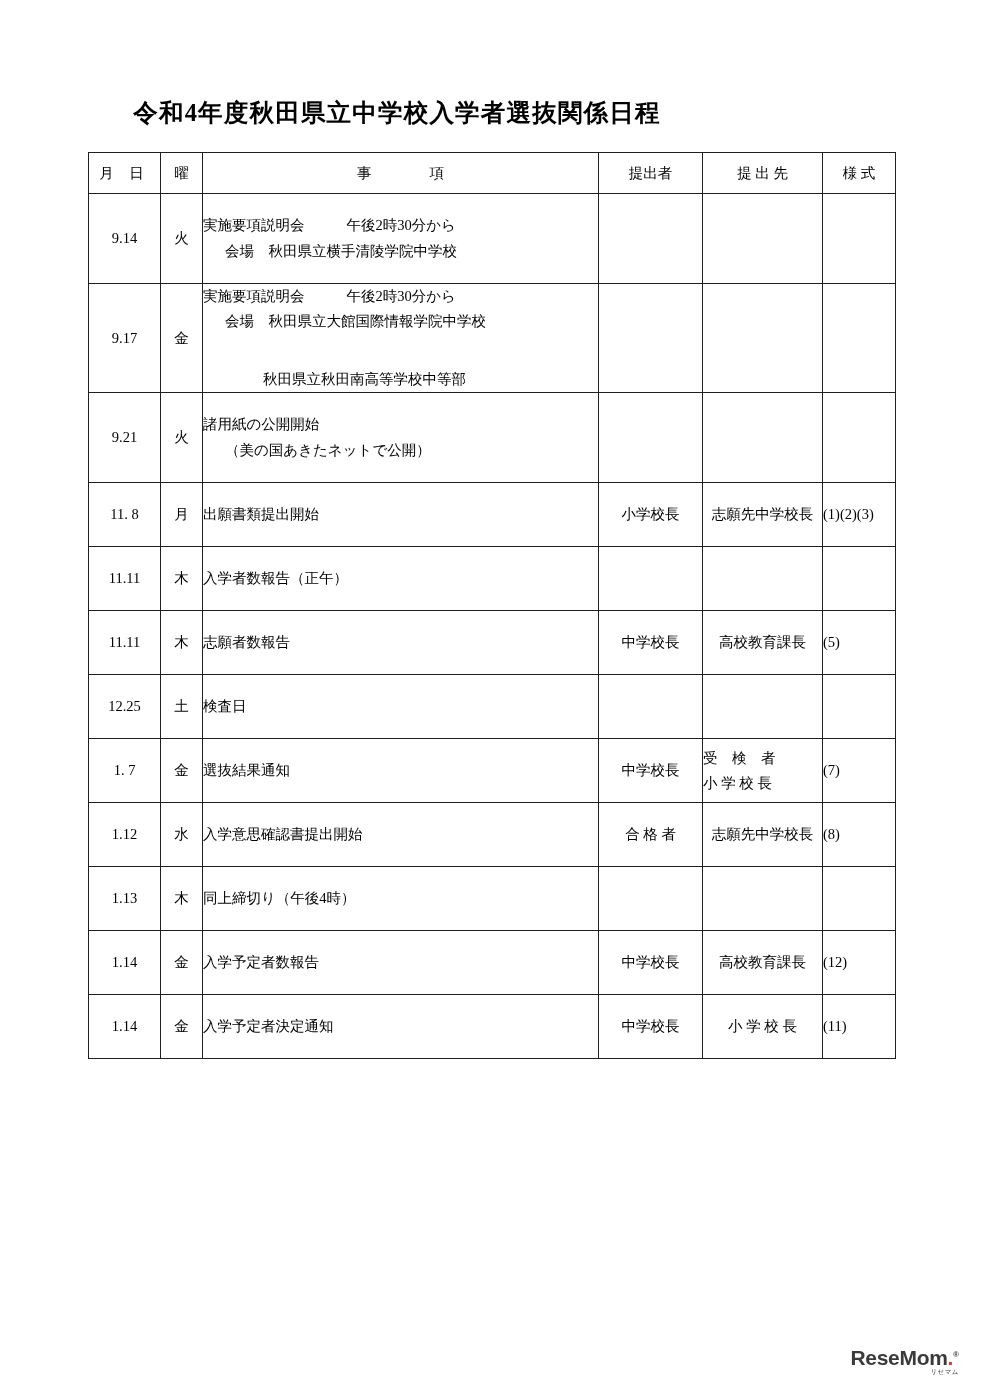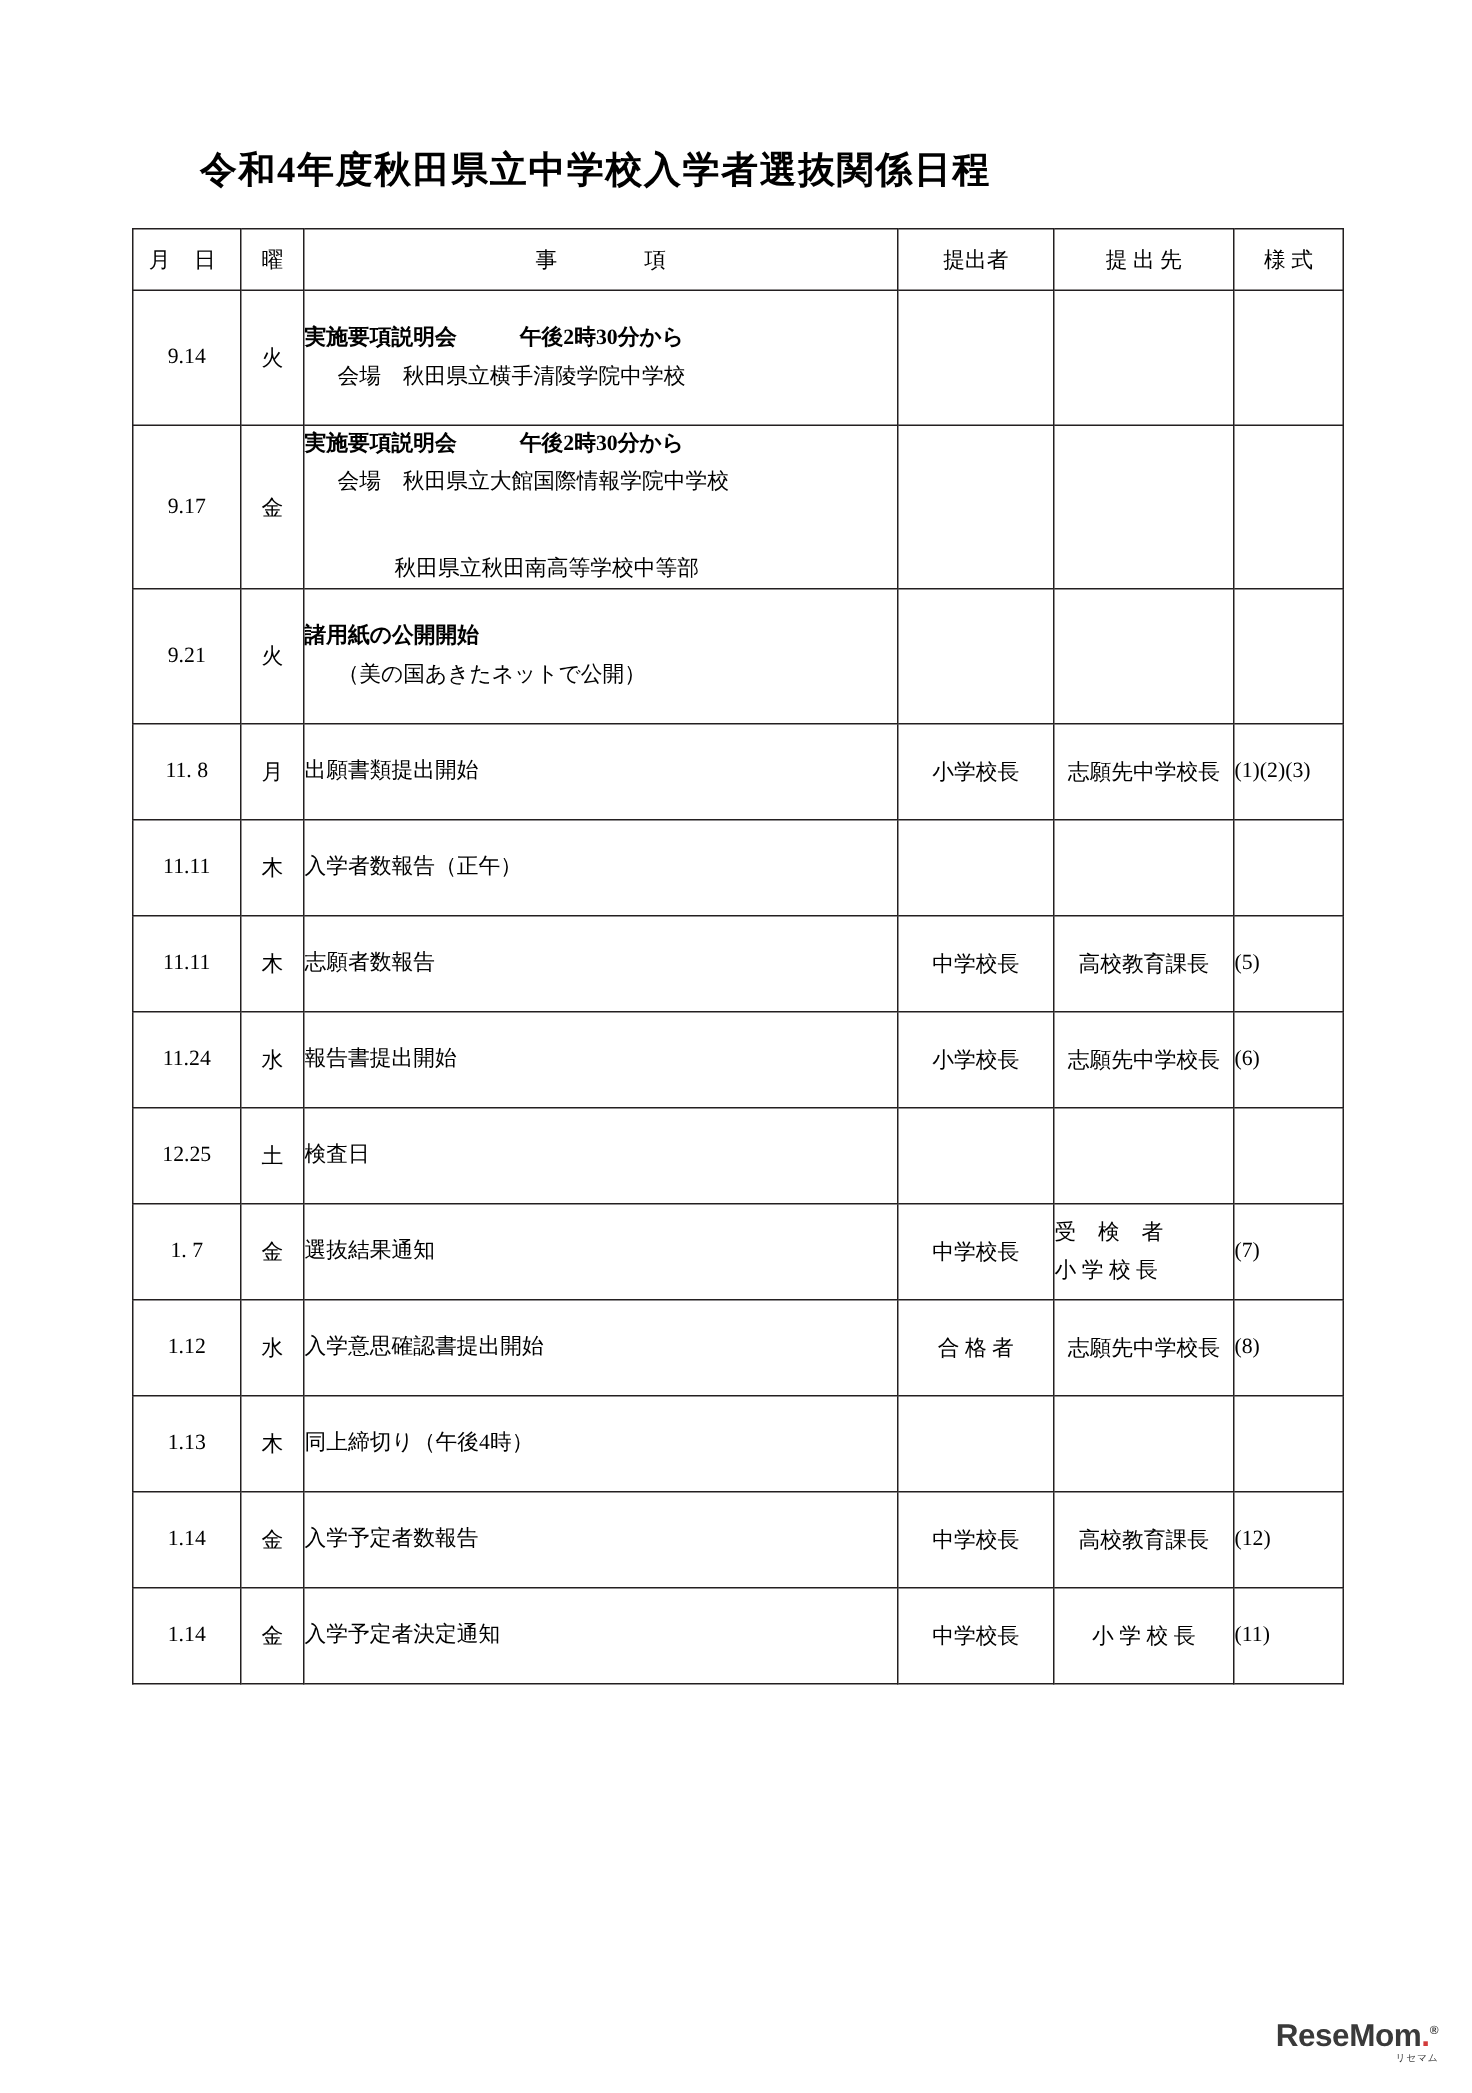--- a/index.html
+++ b/index.html
@@ -83,21 +83,21 @@
   }
   td.item .sub {
     padding-left: 22px;
     display: block;
   }
   td.item .sub2 {
     padding-left: 60px;
     display: block;
     margin-top: 32px;
   }
-  td.item .line1 { display: block; font-weight: bold; }
+  td.item .line1 { display: block; }
   td.item .gap { display: inline-block; width: 42px; }
   td.center {
     text-align: center;
   }
   td.dest-two {
     text-align: left;
     line-height: 1.7;
   }
   td.form {
     text-align: left;
@@ -217,28 +217,20 @@
 
       <tr>
         <td class="date">11.11</td>
         <td class="day">木</td>
         <td class="item">志願者数報告</td>
         <td class="center">中学校長</td>
         <td class="center">高校教育課長</td>
         <td class="form">(5)</td>
       </tr>
 
-      <tr>
-        <td class="date">11.24</td>
-        <td class="day">水</td>
-        <td class="item">報告書提出開始</td>
-        <td class="center">小学校長</td>
-        <td class="center">志願先中学校長</td>
-        <td class="form">(6)</td>
-      </tr>
 
 
       <tr>
         <td class="date">12.25</td>
         <td class="day">土</td>
         <td class="item">検査日</td>
         <td class="center"></td>
         <td class="center"></td>
         <td class="form"></td>
       </tr>

